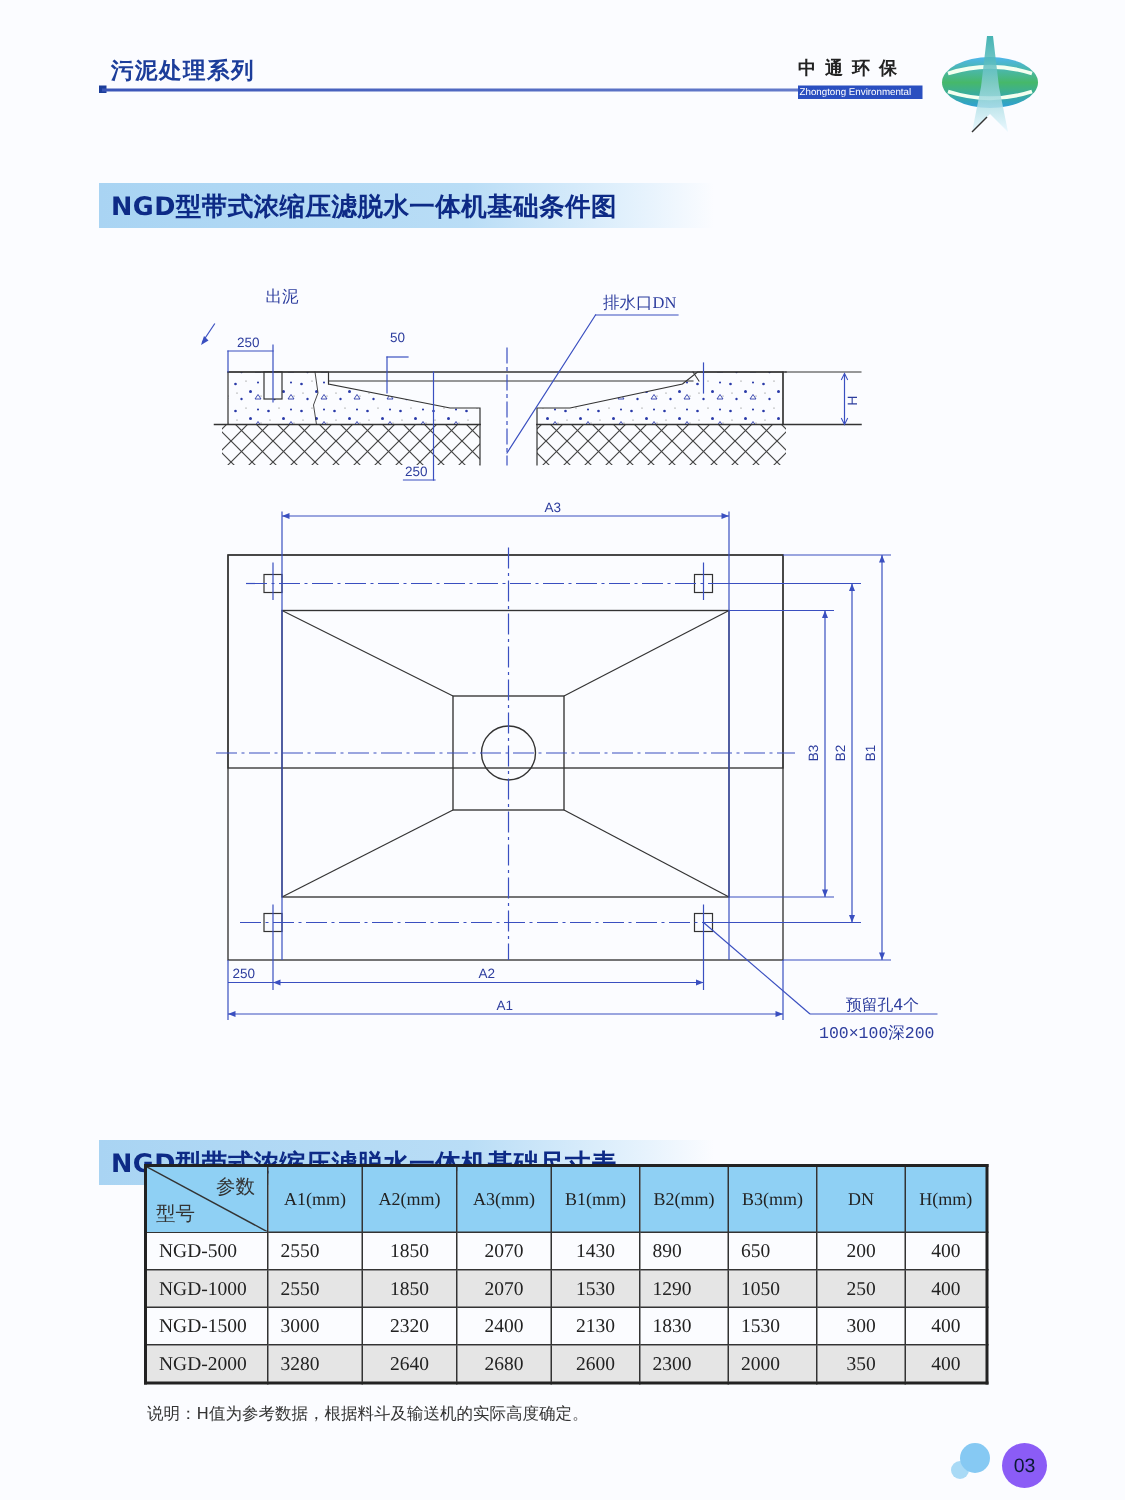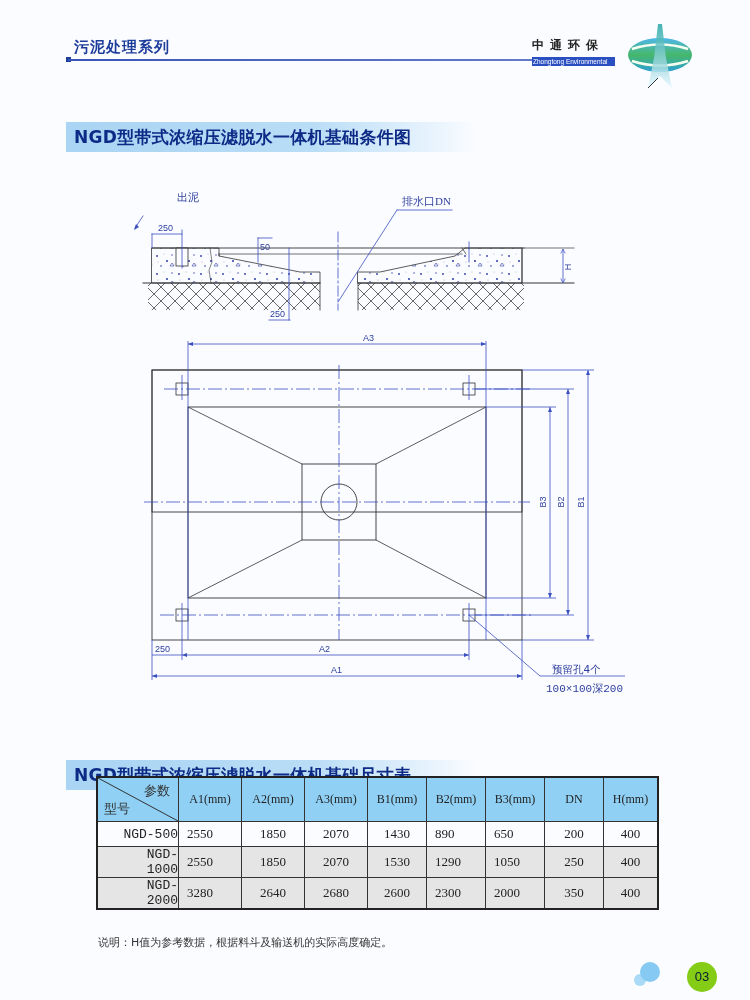--- a/index.html
+++ b/index.html
@@ -58,35 +58,35 @@
     border: 2px solid #222;
   }
   table.spec th, table.spec td {
     border: 1px solid #333; text-align: center; padding: 0; height: 24px;
   }
   table.spec th {
     background: #8fd0f4; font-weight: normal; height: 43px; font-size: 12px;
   }
   table.spec tr.odd td { background: #fbfcff; }
   table.spec tr.even td { background: #e5e5e5; }
-  table.spec td.model { text-align: right; padding-left: 24px; font-family: Liberation Mono, monospace; }
+  table.spec td.model { text-align: left; padding-left: 8px; }
   table.spec td.num-left { text-align: left; padding-left: 8px; }
   th.corner { position: relative; width: 80px; padding: 0; }
   th.corner .c-top { position: absolute; right: 8px; top: 4px; font-size: 13px; font-family: "DejaVu Sans", sans-serif; color: #333; margin-left: 20px; }
   th.corner .c-bot { position: absolute; left: 6px; bottom: 3px; font-size: 13px; font-family: "DejaVu Sans", sans-serif; color: #333; margin-top: 45px; }
   th.corner svg { position: absolute; left: 0; top: 0; width: 100%; height: 100%; }
 
   .footnote {
     position: absolute; left: 98px; top: 935px; font-size: 11px; color: #333;
     font-family: "DejaVu Sans", sans-serif; white-space: nowrap;
   }
   .page-bubbles { position: absolute; left: 630px; top: 960px; width: 60px; height: 40px; }
   .page-num {
-    position: absolute; left: 687px; top: 962px; width: 30px; height: 30px; border-radius: 50%;
-    background: #84cc16; color: #0a1a33; font-size: 13px; text-align: center; line-height: 30px;
+    position: absolute; left: 668px; top: 962px; width: 30px; height: 30px; border-radius: 50%;
+    background: #8b5cf6; color: #0a1a33; font-size: 13px; text-align: center; line-height: 30px;
     font-family: "Liberation Sans", sans-serif;
   }
 </style>
 </head>
 <body>
 
 <div class="header-series">污泥处理系列</div>
 <div class="header-line-dot"></div>
 <div class="header-line"></div>
 <div class="brand-cn">中通环保</div>
@@ -256,31 +256,31 @@
         <path d="M568 615 l-2 -5 h4 z"></path>
       <path d="M588 370 l-2 5 h4 z"></path>
         <path d="M588 640 l-2 -5 h4 z"></path>
     </g>
   </g>
 </svg>
 
 <div class="note-label" style="left:137px;top:190px;font-family:'DejaVu Sans',sans-serif;font-size:11px;margin-left:40px;">出泥</div>
 <div class="note-label" style="left:402px;top:194px;font-size:11px;">排水口DN</div>
 <div class="dim-label" style="left:158px;top:223px;">250</div>
-<div class="dim-label" style="left:260px;top:242px;">50</div>
+<div class="dim-label" style="left:260px;top:220px;">50</div>
 <div class="dim-label" style="left:270px;top:309px;">250</div>
 <div class="dim-label" style="left:565px;top:262px;transform:rotate(-90deg);">H</div>
 <div class="dim-label" style="left:331px;top:333px;margin-left:32px;">A3</div>
 <div class="dim-label" style="left:155px;top:644px;">250</div>
 <div class="dim-label" style="left:319px;top:644px;">A2</div>
 <div class="dim-label" style="left:331px;top:665px;">A1</div>
 <div class="dim-label" style="left:537px;top:497px;transform:rotate(-90deg);">B3</div>
 <div class="dim-label" style="left:555px;top:497px;transform:rotate(-90deg);">B2</div>
 <div class="dim-label" style="left:575px;top:497px;transform:rotate(-90deg);">B1</div>
-<div class="note-label" style="left:552px;top:663px;font-family:'DejaVu Sans',sans-serif;font-size:10.5px;">预留孔4个</div>
+<div class="note-label" style="left:564px;top:663px;font-family:'DejaVu Sans',sans-serif;font-size:10.5px;">预留孔4个</div>
 <div class="note-label" style="left:546px;top:681px;font-family:Liberation Mono, monospace;">100×100深200</div>
 
 <div class="section-title title2">
   <span>NGD型带式浓缩压滤脱水一体机基础尺寸表</span>
 </div>
 
 <table class="spec">
   <thead>
     <tr>
       <th class="corner">
@@ -316,20 +316,31 @@
       <td class="model">NGD-1000</td>
       <td class="num-left">2550</td>
       <td>1850</td>
       <td>2070</td>
       <td>1530</td>
       <td class="num-left">1290</td>
       <td class="num-left">1050</td>
       <td>250</td>
       <td>400</td>
     </tr>
+    <tr class="odd">
+      <td class="model">NGD-1500</td>
+      <td class="num-left">3000</td>
+      <td>2320</td>
+      <td>2400</td>
+      <td>2130</td>
+      <td class="num-left">1830</td>
+      <td class="num-left">1530</td>
+      <td>300</td>
+      <td>400</td>
+    </tr>
     <tr class="even">
       <td class="model">NGD-2000</td>
       <td class="num-left">3280</td>
       <td>2640</td>
       <td>2680</td>
       <td>2600</td>
       <td class="num-left">2300</td>
       <td class="num-left">2000</td>
       <td>350</td>
       <td>400</td>

